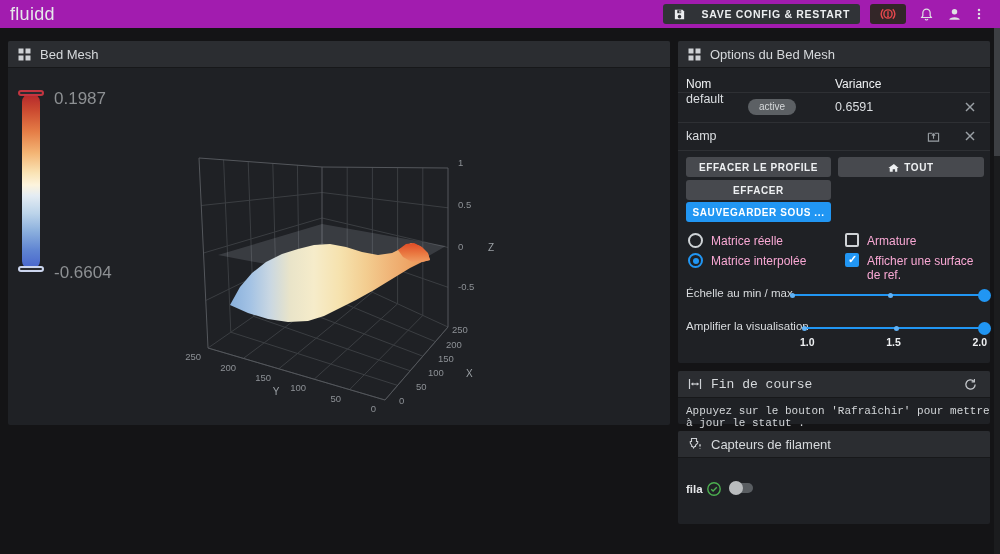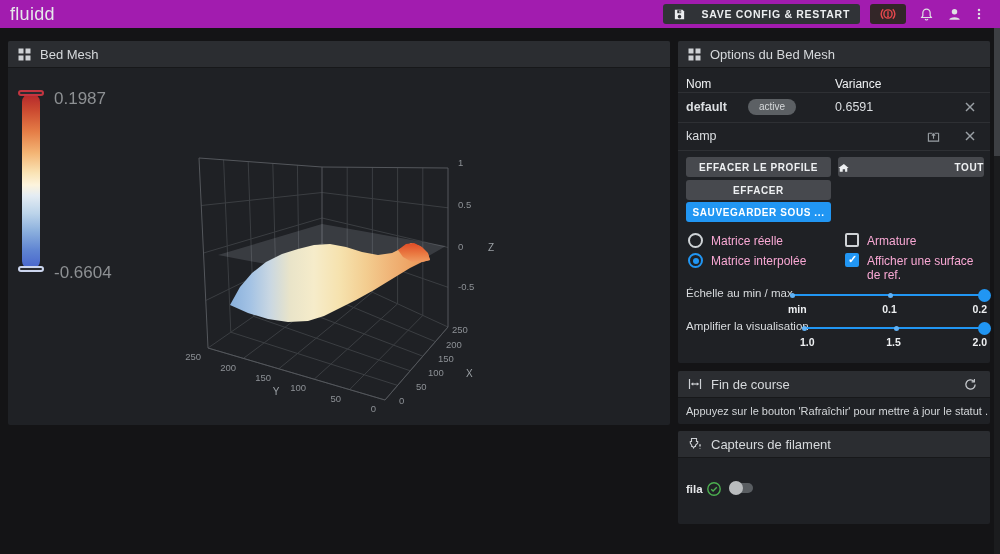--- a/index.html
+++ b/index.html
@@ -242,21 +242,21 @@
       </svg>
     </span>
     <span>Options du Bed Mesh</span>
   </div>
 
   <div class="abs col-head" style="left:8px; top:36px;">Nom</div>
   <div class="abs col-head" style="left:157px; top:36px;">Variance</div>
   <div class="rowline" style="top:51px;"></div>
 
   <div>
-    <div class="abs cell" style="left:8px; top:59px;font-weight:bold;">default</div>
+    <div class="abs cell" style="left:8px; top:51px;">default</div>
     <div class="badge" style="left:70px; top:58px;">active</div>
     <div class="abs cell" style="left:157px; top:59px;">0.6591</div>
     <button class="abs icon-btn" style="left:283px; top:57px; width:18px; height:18px;">
       <span style="display:flex;">
         <svg width="12" height="12" viewBox="0 0 12 12" stroke="#9aa0a5" stroke-width="1.4">
           <line x1="2" y1="2" x2="10" y2="10"></line>
             <line x1="10" y1="2" x2="2" y2="10"></line>
         </svg>
       </span>
     </button>
@@ -280,21 +280,21 @@
             <line x1="10" y1="2" x2="2" y2="10"></line>
         </svg>
       </span>
     </button>
   </div>
   <div class="rowline" style="top:109px;"></div>
 
   <button class="gbtn" style="left:8px; top:116px; width:145px;">
     <span>EFFACER LE PROFILE</span>
   </button>
-  <button class="gbtn" style="left:160px; top:116px; width:146px;justify-content:space-between;">
+  <button class="gbtn" style="left:160px; top:116px; width:146px;">
     <span style="display:flex;">
       <svg width="11" height="11" viewBox="0 0 14 14" fill="#eef0f2">
         <path d="M7 2l6 5h-1.7v5H8.5V8.6h-3V12H1.7V7H0z" transform="translate(0.5,0.5)"></path>
       </svg>
     </span>
     <span>TOUT</span>
   </button>
   <button class="gbtn" style="left:8px; top:139px; width:145px;">
     <span>EFFACER</span>
   </button>
@@ -311,40 +311,35 @@
   <div class="ctl-label" style="left:189px; top:193px;">Armature</div>
   <span class="chk on" style="left:167px; top:212px;"></span>
   <div class="ctl-label" style="left:189px; top:213px;">Afficher une surface de ref.</div>
 
   <div class="slider-label" style="left:8px; top:246px;">Échelle au min / max</div>
   <div class="track" style="left:112px; top:253px; width:195px;">
     <span class="dot" style="left:0;"></span>
     <span class="dot" style="left:50%;"></span>
     <span class="thumb"></span>
   </div>
-  <div class="tickrow" style="left:110px; top:262px; width:199px;">
-    <span>min</span>
-    <span>0.1</span>
-    <span>0.2</span>
-  </div>
 
   <div class="slider-label" style="left:8px; top:279px;">Amplifier la visualisation</div>
   <div class="track" style="left:124px; top:286px; width:183px;">
     <span class="dot" style="left:0;"></span>
     <span class="dot" style="left:50%;"></span>
     <span class="thumb"></span>
   </div>
   <div class="tickrow" style="left:122px; top:295px; width:187px;">
     <span>1.0</span>
     <span>1.5</span>
     <span>2.0</span>
   </div>
 </section>
 
-<section class="panel" style="left:678px; top:371px; width:312px; height:53px;">
+<section class="panel" style="left:678px; top:371px; width:312px; height:53px;font-family:Liberation Mono, monospace;">
   <div class="panel-head">
     <span style="display:flex;">
       <svg width="14" height="14" viewBox="0 0 14 14" stroke="#cdd0d4" stroke-width="1.2" fill="#cdd0d4">
         <line x1="1.5" y1="2" x2="1.5" y2="12"></line>
           <line x1="12.5" y1="2" x2="12.5" y2="12"></line>
         <line x1="3.5" y1="7" x2="10.5" y2="7"></line>
         <path d="M3.2 7l2-1.7v3.4z" stroke="none"></path>
           <path d="M10.8 7l-2-1.7v3.4z" stroke="none"></path>
       </svg>
     </span>

